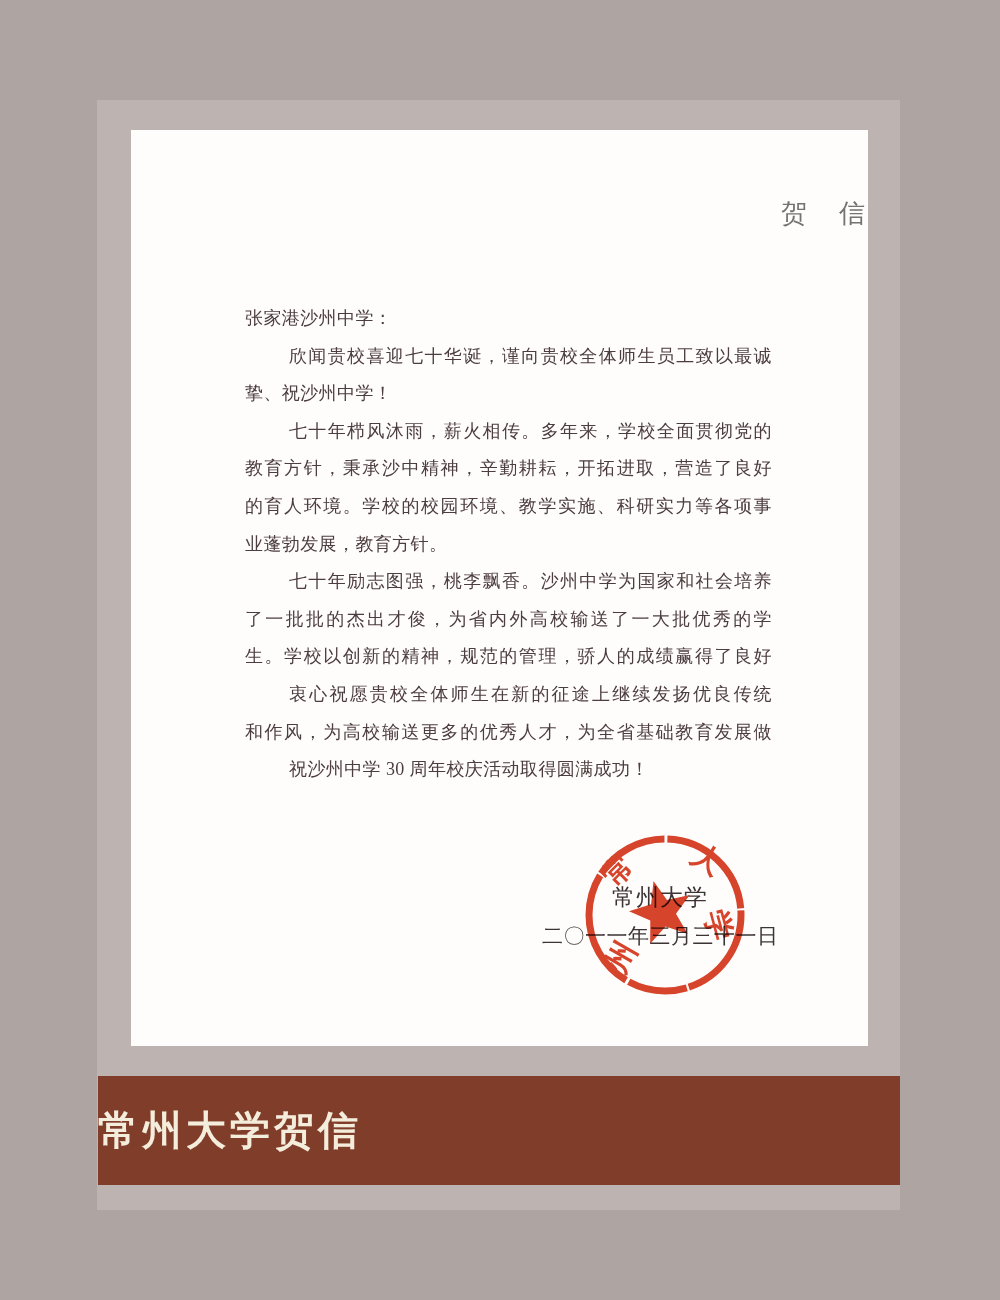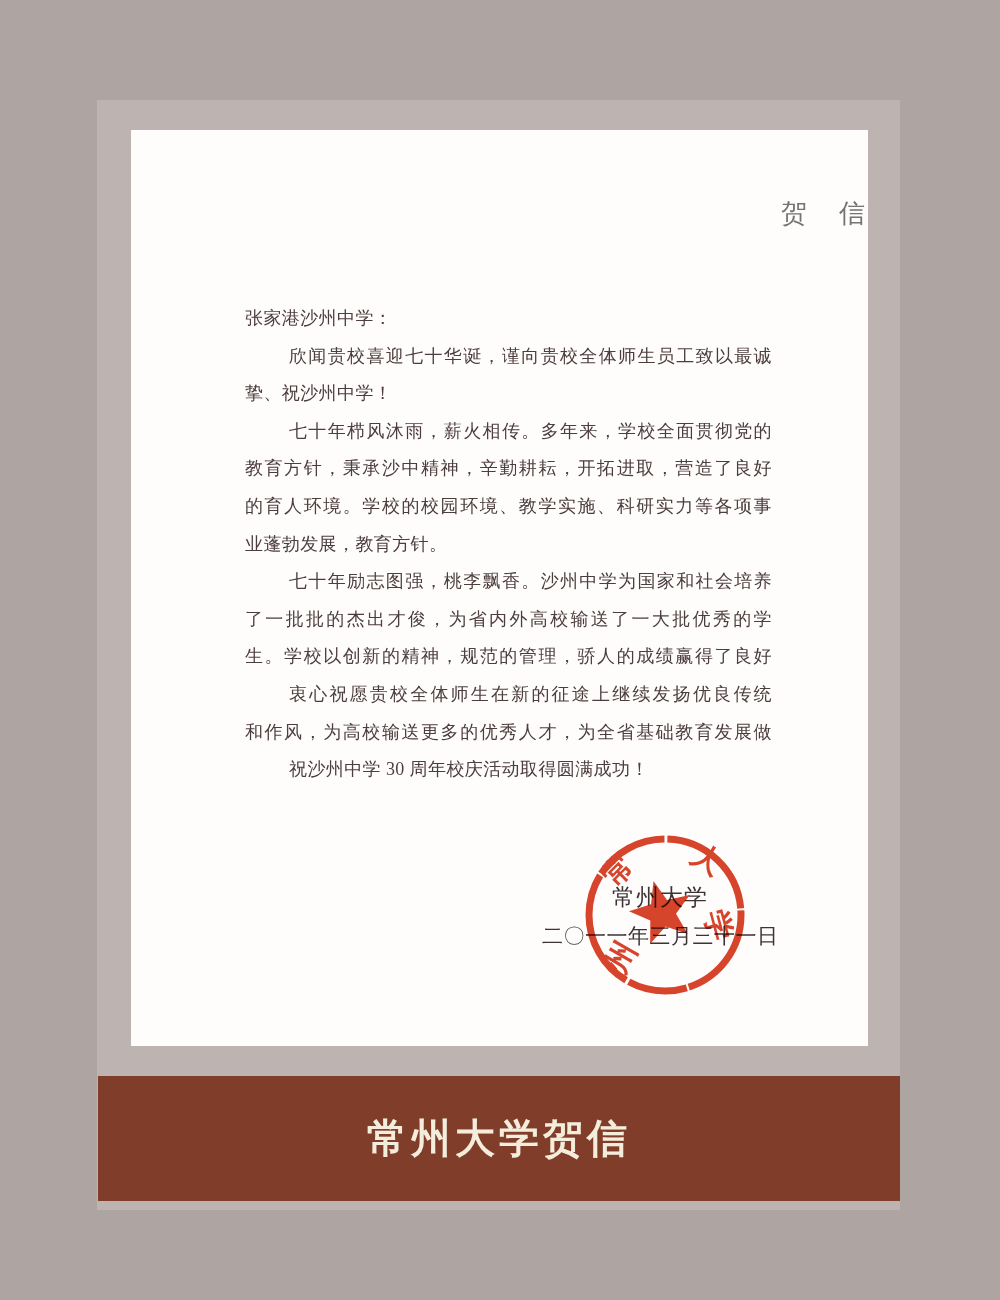--- a/index.html
+++ b/index.html
@@ -45,23 +45,23 @@
   }
   .seal{
     position:absolute;left:452px;top:703px;width:168px;height:168px;
     mix-blend-mode:multiply;opacity:0.95;
   }
   .seal text{
     font-family:"Liberation Serif", serif;
     font-weight:bold;
   }
   .caption-bar{
-    position:absolute;left:98px;top:1076px;width:802px;height:125px;
+    position:absolute;left:98px;top:1076px;width:802px;height:109px;
     background:#7f3d2a;
-    display:flex;align-items:center;justify-content:center;
+    display:flex;align-items:center;
   }
   .caption-bar span{
     color:#f4eddc;
     font-family:"Liberation Sans", sans-serif;
     font-weight:bold;
     font-size:40px;
     letter-spacing:4px;
   }
 </style>
 </head>

